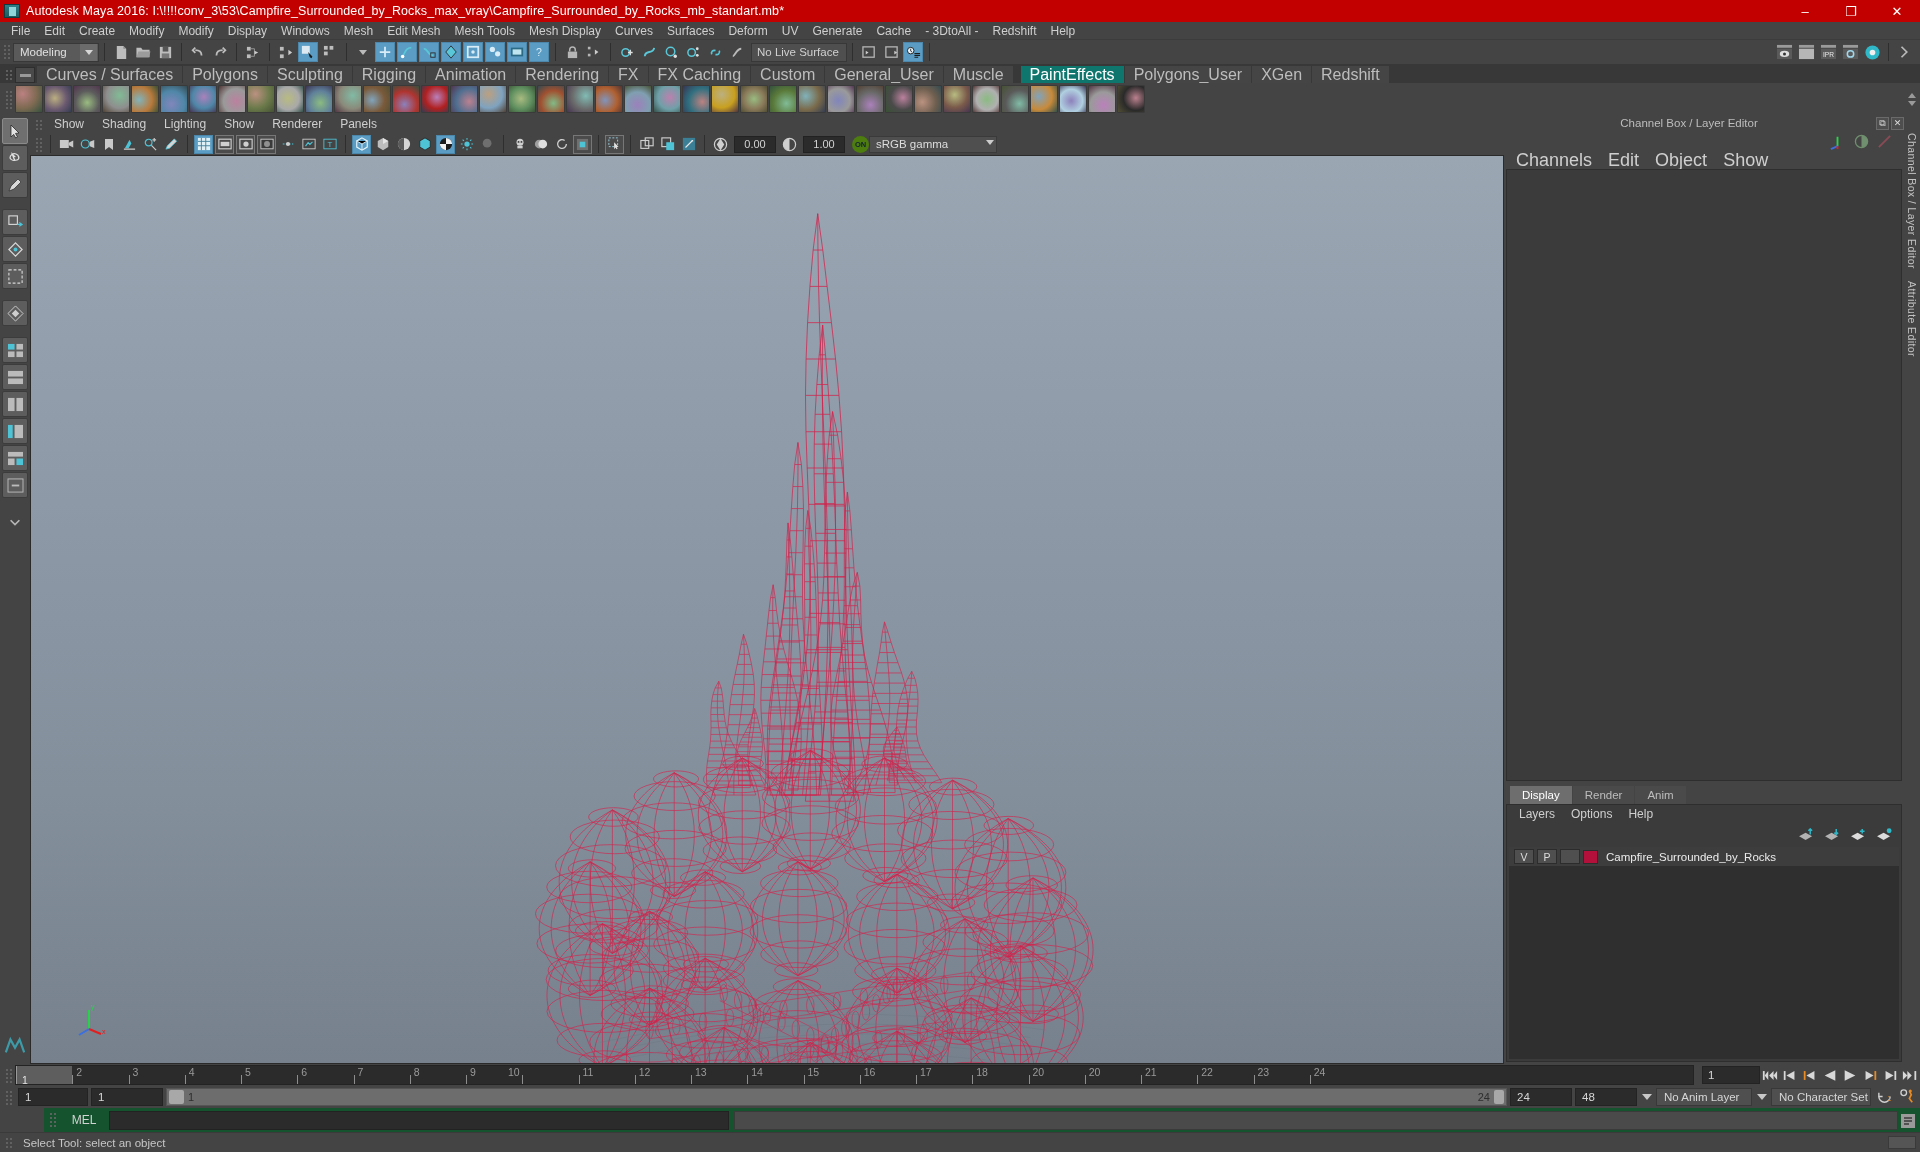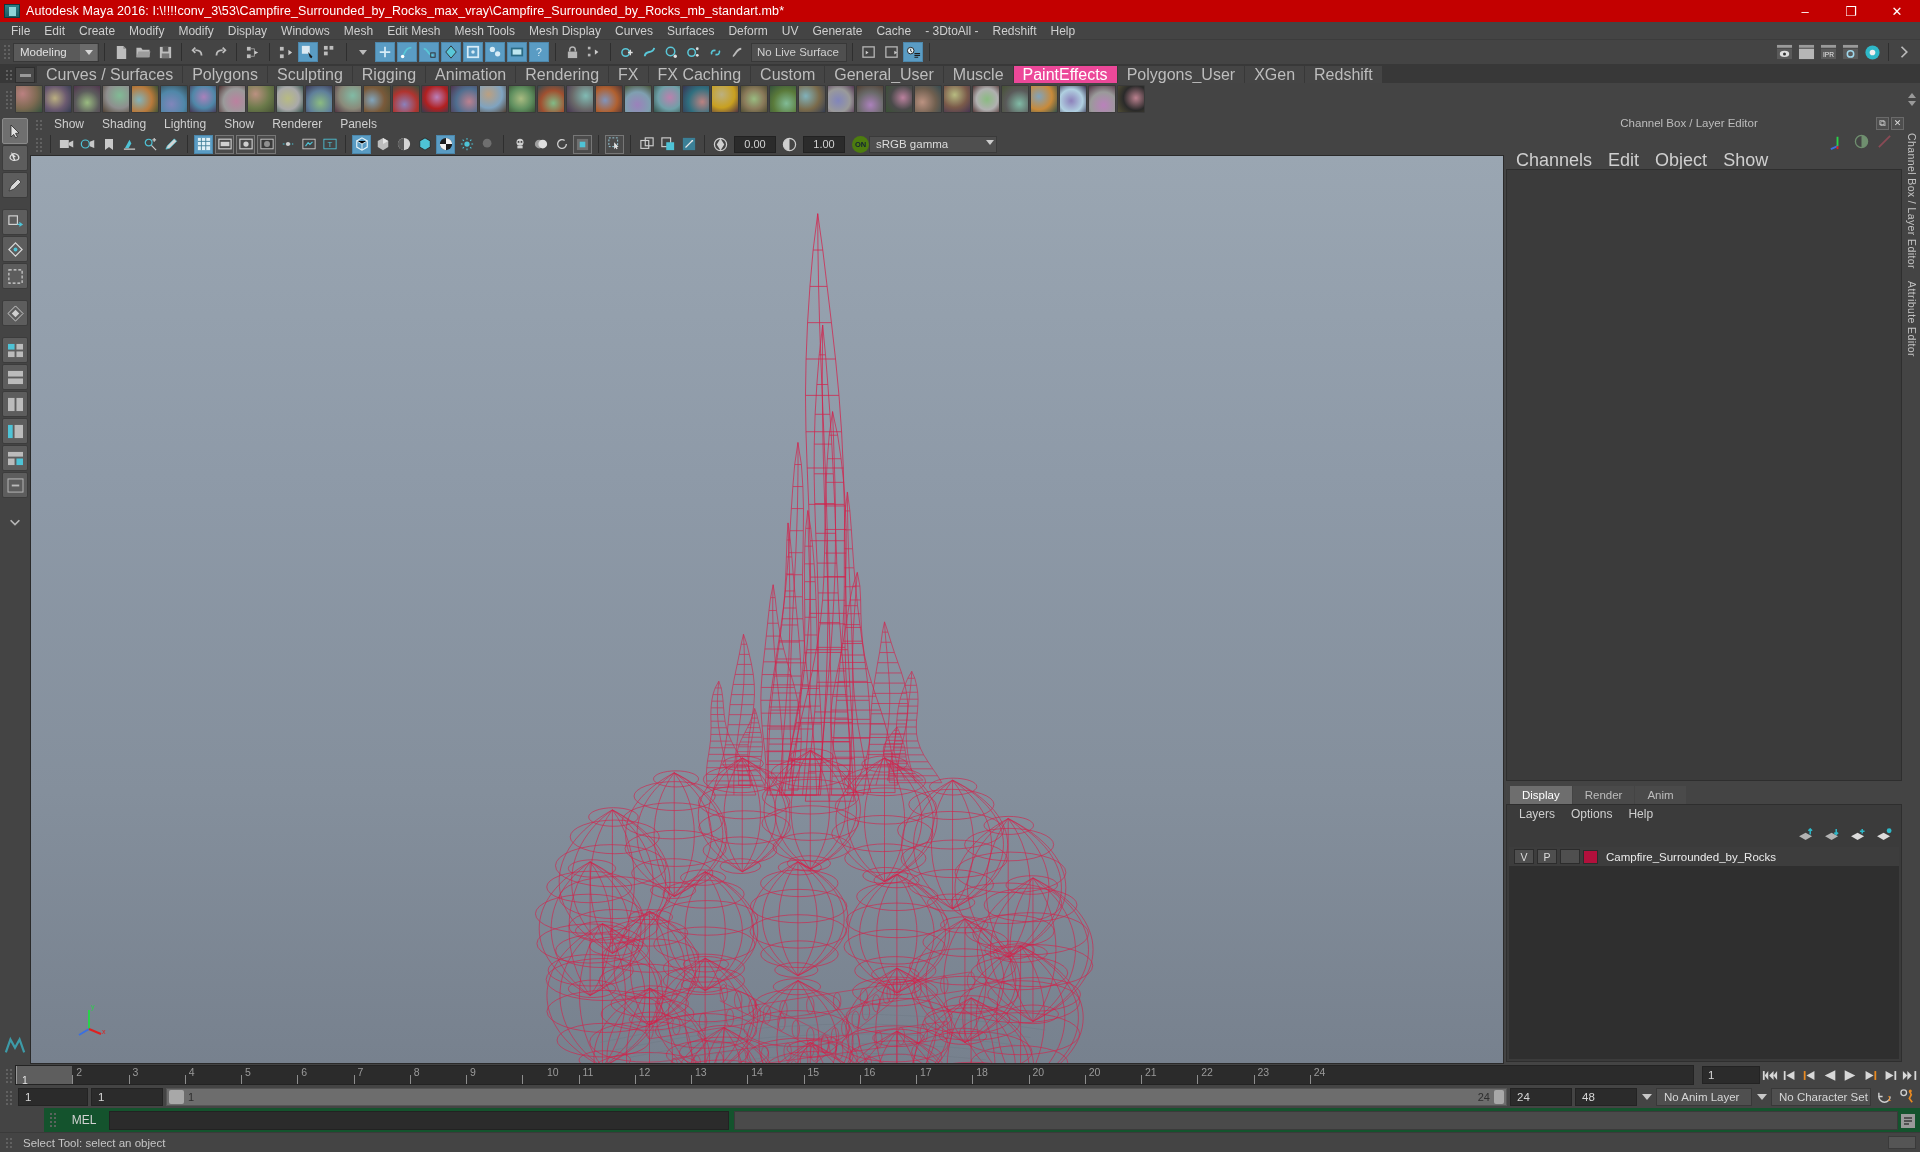--- a/index.html
+++ b/index.html
@@ -62,21 +62,21 @@
   .statusbar .right{ position:absolute; right:4px; display:flex; align-items:center; }
 
   
   .shelftabs{ height:19px; background:#383838; display:flex; align-items:flex-end; flex:0 0 19px; padding-left:4px;}
   .shelftabs .grip{ height:13px; margin-bottom:2px; }
   .sh-handle{ width:20px;height:16px;background:#4a4a4a;border:1px solid #2e2e2e;margin-right:2px;
      display:flex;align-items:center;justify-content:center;}
   .sh-handle:after{content:"";width:11px;height:3px;background:#999;}
   .shtab{ height:17px; line-height:17px; padding:0 9px; font-size:16px;
     background:#454545; color:#bdbdbd; margin-right:1px; white-space:nowrap;}
-  .shtab.active{ background:#ec4899; color:#ffffff; }
+  .shtab.active{ background:#0f766e; color:#ffffff;margin-left:7px; }
   .shelfrow{ height:32px; background:#444444; display:flex; align-items:center; flex:0 0 32px; padding-left:4px; position:relative;}
   .shelfrow .grip{height:20px;}
   .shelficon{ width:28px;height:28px;flex:0 0 28px;margin-right:1px;border:1px solid #3a3a3a;
     border-radius:1px; position:relative; overflow:hidden; }
   .scroll-arrows{ position:absolute; right:2px; top:0; width:12px;height:32px;
     display:flex;flex-direction:column;align-items:center;justify-content:center;gap:3px;}
   .scroll-arrows i{ width:0;height:0;border-left:4px solid transparent;border-right:4px solid transparent;}
   .scroll-arrows i.up{ border-bottom:5px solid #9a9a9a;}
   .scroll-arrows i.dn{ border-top:5px solid #9a9a9a;}
 
@@ -1720,21 +1720,21 @@
         <div class="ts-num" style="left: 229px;">5</div>
         <div class="ts-tick" style="left: 225px;"></div>
         <div class="ts-num" style="left: 285.25px;">6</div>
         <div class="ts-tick" style="left: 281.25px;"></div>
         <div class="ts-num" style="left: 341.5px;">7</div>
         <div class="ts-tick" style="left: 337.5px;"></div>
         <div class="ts-num" style="left: 397.75px;">8</div>
         <div class="ts-tick" style="left: 393.75px;"></div>
         <div class="ts-num" style="left: 454px;">9</div>
         <div class="ts-tick" style="left: 450px;"></div>
-        <div class="ts-num" style="left: 531px;">10</div>
+        <div class="ts-num" style="left: 492px;">10</div>
         <div class="ts-tick" style="left: 506.25px;"></div>
         <div class="ts-num" style="left: 566.5px;">11</div>
         <div class="ts-tick" style="left: 562.5px;"></div>
         <div class="ts-num" style="left: 622.75px;">12</div>
         <div class="ts-tick" style="left: 618.75px;"></div>
         <div class="ts-num" style="left: 679px;">13</div>
         <div class="ts-tick" style="left: 675px;"></div>
         <div class="ts-num" style="left: 735.25px;">14</div>
         <div class="ts-tick" style="left: 731.25px;"></div>
         <div class="ts-num" style="left: 791.5px;">15</div>

